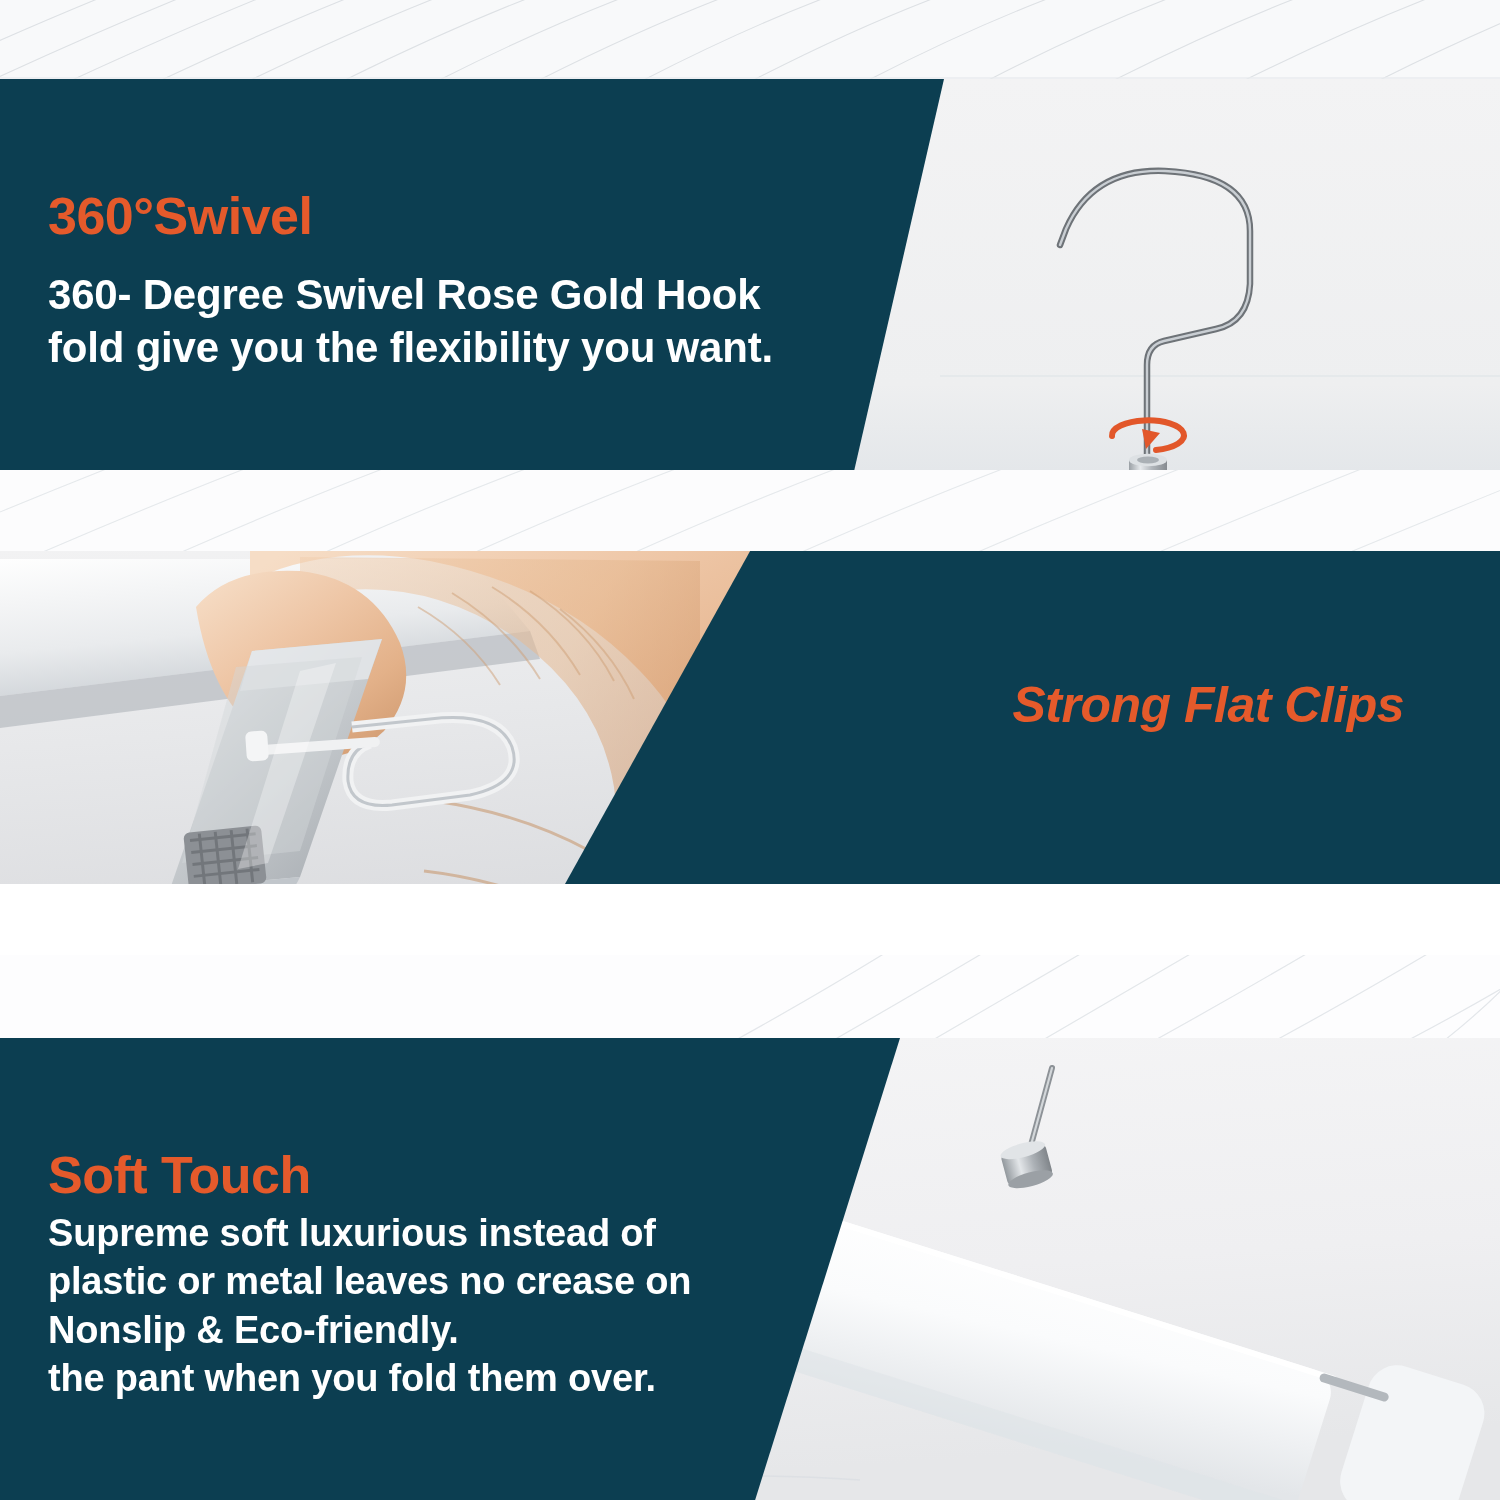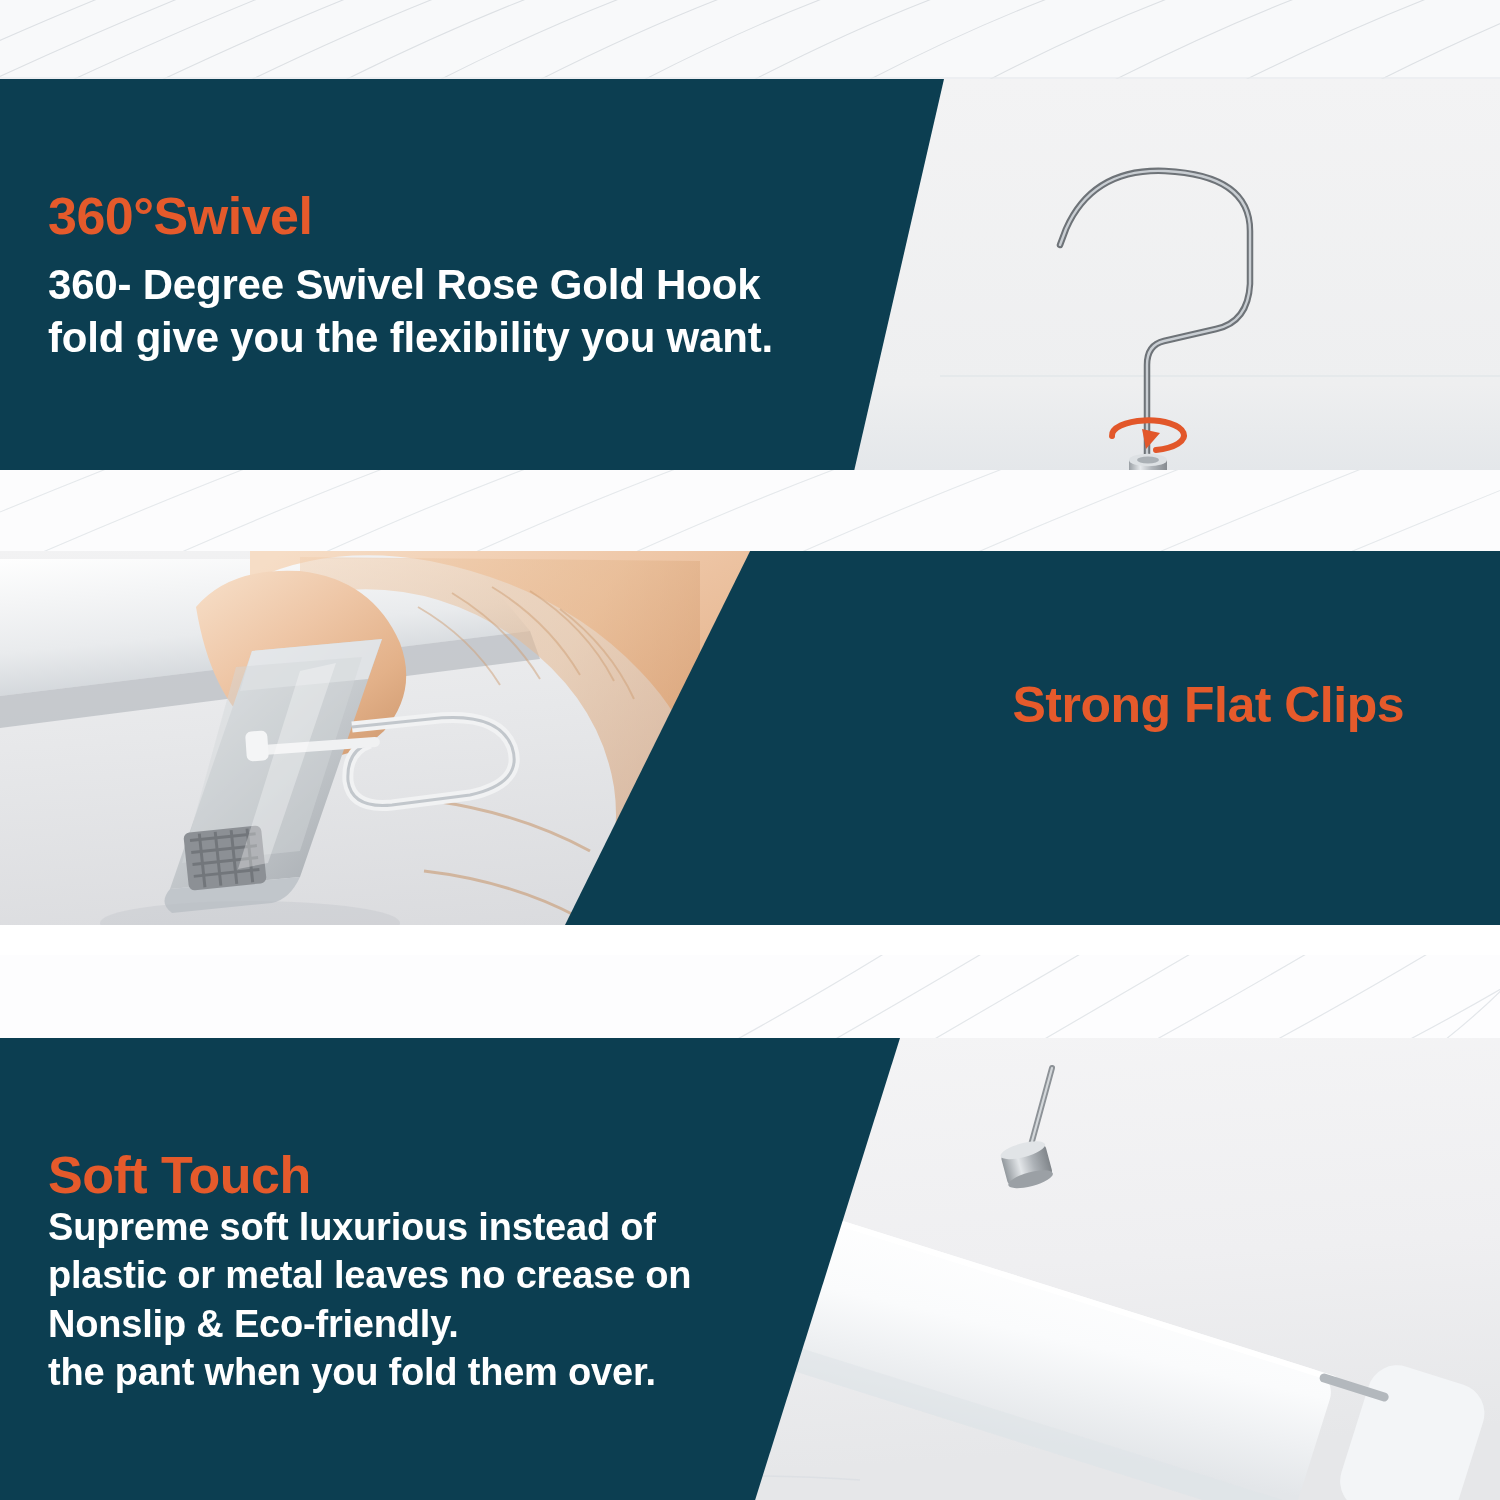--- a/index.html
+++ b/index.html
@@ -53,35 +53,35 @@
     color:#ffffff;
     font-weight:bold;
     line-height:1.28;
     letter-spacing:-0.2px;
   }
 
   
   #panel1 { top:79px; height:391px; }
   #p1-teal { width:944px; }
   #p1-txt { left:48px; top:110px; }
-  #p1-txt .head { font-size:52px; margin-bottom:14px; }
+  #p1-txt .head { font-size:52px; margin-bottom:24px; }
   #p1-txt .body { font-size:42px; }
 
   
-  #panel2 { top:551px; height:374px; }
+  #panel2 { top:551px; height:333px;font-style:italic; }
   #p2-teal { width:935px; }
   #p2-txt { right:96px; top:128px; text-align:right; }
   #p2-txt .head { font-size:50px; margin-bottom:10px; }
   #p2-txt .body { font-size:33px; }
 
   
   #panel3 { top:1038px; height:462px; }
   #p3-teal { width:900px; }
   #p3-txt { left:48px; top:110px; }
-  #p3-txt .head { font-size:52px; margin-bottom:0; }
+  #p3-txt .head { font-size:52px; margin-bottom:6px; }
   #p3-txt .body { font-size:38px; }
 
   
   .photo-bg { position:absolute; inset:0; }
 </style>
 </head>
 <body>
 
 <div id="infographic">
 

